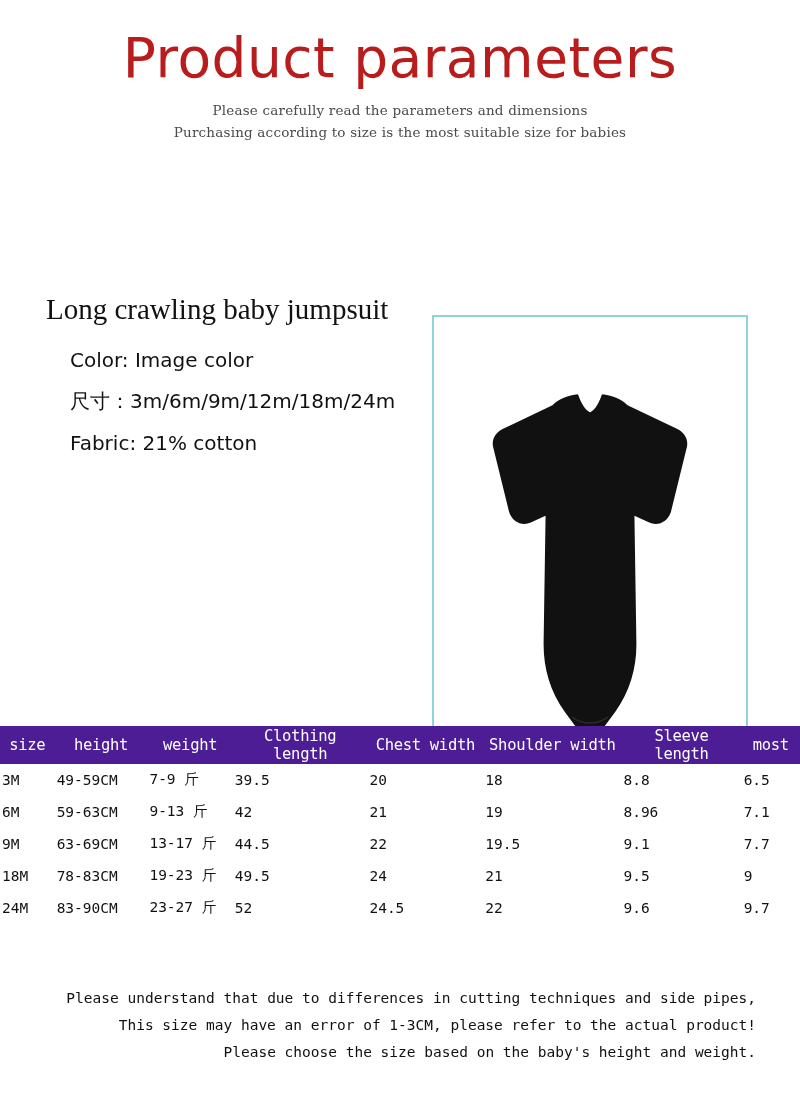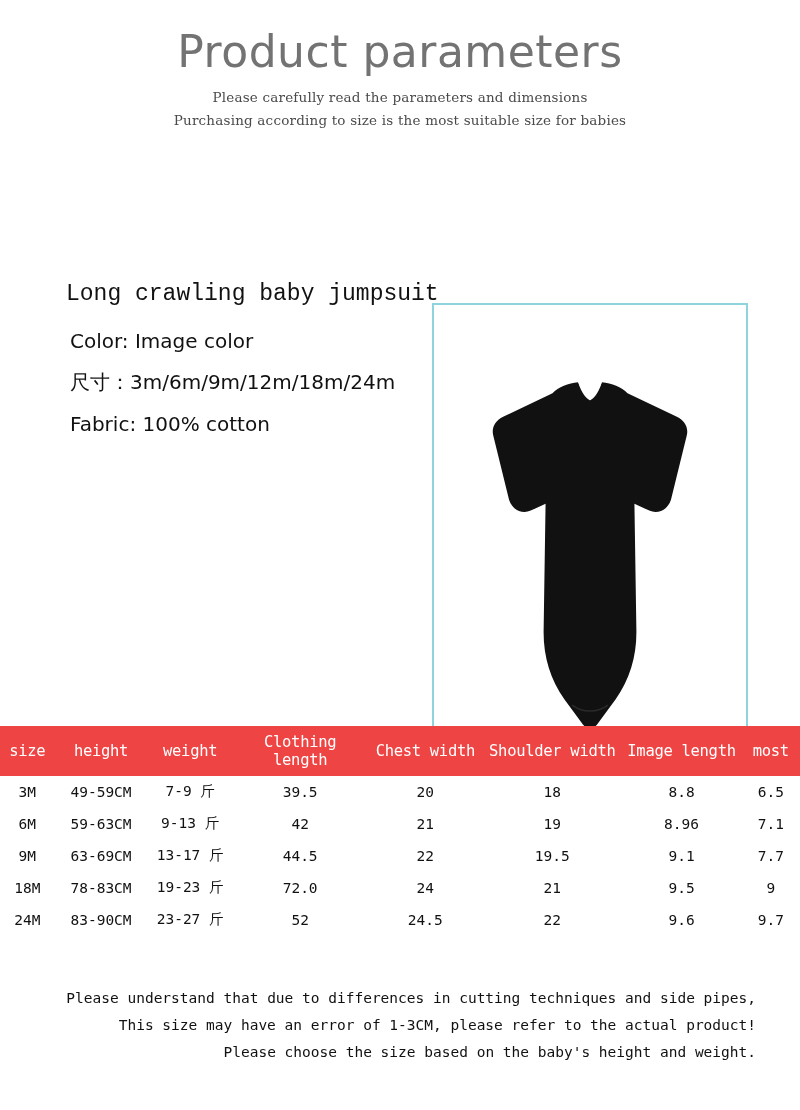--- a/index.html
+++ b/index.html
@@ -15,22 +15,22 @@
     position: relative;
     overflow: hidden;
   }
 
   
   .header {
     text-align: center;
     padding-top: 28px;
   }
   .header-title {
-    font-size: 44px;
-    color: #737373;
+    font-size: 55px;
+    color: #b91c1c;
     font-family: "DejaVu Sans", sans-serif;
     letter-spacing: 0.5px;
     line-height: 1.1;
     font-weight: normal;
   }
   .header-sub {
     font-size: 13.5px;
     color: #4a4a4a;
     font-family: "DejaVu Serif", serif;
     margin-top: 10px;
@@ -62,57 +62,56 @@
     height: 100%;
   }
 
   .spec-block {
     position: absolute;
     left: 46px;
     top: 150px;
     width: 380px;
   }
   .spec-title {
-    font-size: 23px;
-    color: #111;
-    font-family: Liberation Mono, monospace;
+    font-size: 29px;
+    color: #111;
+    font-family: Liberation Serif, serif;
     margin-bottom: 22px;
     white-space: nowrap;
-    margin-left: 20px;
   }
   .spec-line {
     font-size: 20px;
     color: #111;
     font-family: "DejaVu Sans", sans-serif;
     margin: 4px 0 16px 24px;
     white-space: nowrap;
   }
 
   
   .size-table {
     position: absolute;
     left: 0;
     top: 726px;
     width: 800px;
     border-collapse: collapse;
     font-family: "DejaVu Sans Mono", monospace;
   }
   .size-table th {
-    background: #ef4444;
+    background: #4c1d95;
     color: #ffffff;
     font-weight: normal;
     font-size: 15.5px;
-    padding: 7px 2px;
+    padding: 1px 2px;
     text-align: center;
     letter-spacing: -0.3px;
   }
   .size-table td {
     font-size: 14.5px;
     padding: 6px 2px;
-    text-align: center;
+    text-align: left;
     color: #111;
     border-bottom: 1px solid #ffffff;
   }
   .size-table tbody tr:nth-child(odd) { background: #ffffff; }
   .size-table tbody tr:nth-child(even) { background: #ffffff; }
 
   .col-size   { width: 52px; }
   .col-height { width: 92px; }
   .col-weight { width: 84px; }
   .col-cloth  { width: 136px; }
@@ -145,21 +144,21 @@
     <div>Purchasing according to size is the most suitable size for babies</div>
   </div>
 </div>
 
 <div class="middle">
 
   <div class="spec-block">
     <div class="spec-title">Long crawling baby jumpsuit</div>
     <div class="spec-line">Color: Image color</div>
     <div class="spec-line">尺寸：3m/6m/9m/12m/18m/24m</div>
-    <div class="spec-line">Fabric: 100% cotton</div>
+    <div class="spec-line">Fabric: 21% cotton</div>
   </div>
 
   <div class="product-image-frame">
     <svg class="bodysuit" viewBox="0 0 316 512" preserveAspectRatio="xMidYMid meet">
 
       <path fill="#111111" d="
         M 120 88
         C 126 82, 136 78, 146 77
         C 152 92, 164 99, 158 99
         C 152 99, 164 92, 170 77
@@ -196,21 +195,21 @@
 
 <table class="size-table">
   <thead>
     <tr>
       <th class="col-size">size</th>
       <th class="col-height">height</th>
       <th class="col-weight">weight</th>
       <th class="col-cloth">Clothing length</th>
       <th class="col-chest">Chest width</th>
       <th class="col-shoulder">Shoulder width</th>
-      <th class="col-sleeve">Image length</th>
+      <th class="col-sleeve">Sleeve length</th>
       <th class="col-cuff">most</th>
     </tr>
   </thead>
   <tbody>
     <tr>
       <td>3M</td>
       <td>49-59CM</td>
       <td>7-9 斤</td>
       <td>39.5</td>
       <td>20</td>
@@ -235,21 +234,21 @@
       <td>44.5</td>
       <td>22</td>
       <td>19.5</td>
       <td>9.1</td>
       <td>7.7</td>
     </tr>
     <tr>
       <td>18M</td>
       <td>78-83CM</td>
       <td>19-23 斤</td>
-      <td>72.0</td>
+      <td>49.5</td>
       <td>24</td>
       <td>21</td>
       <td>9.5</td>
       <td>9</td>
     </tr>
     <tr>
       <td>24M</td>
       <td>83-90CM</td>
       <td>23-27 斤</td>
       <td>52</td>

